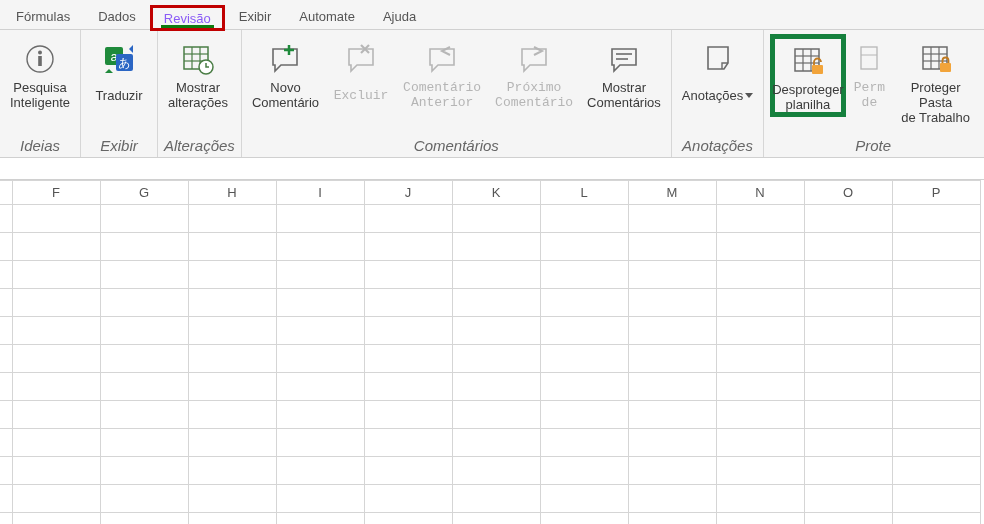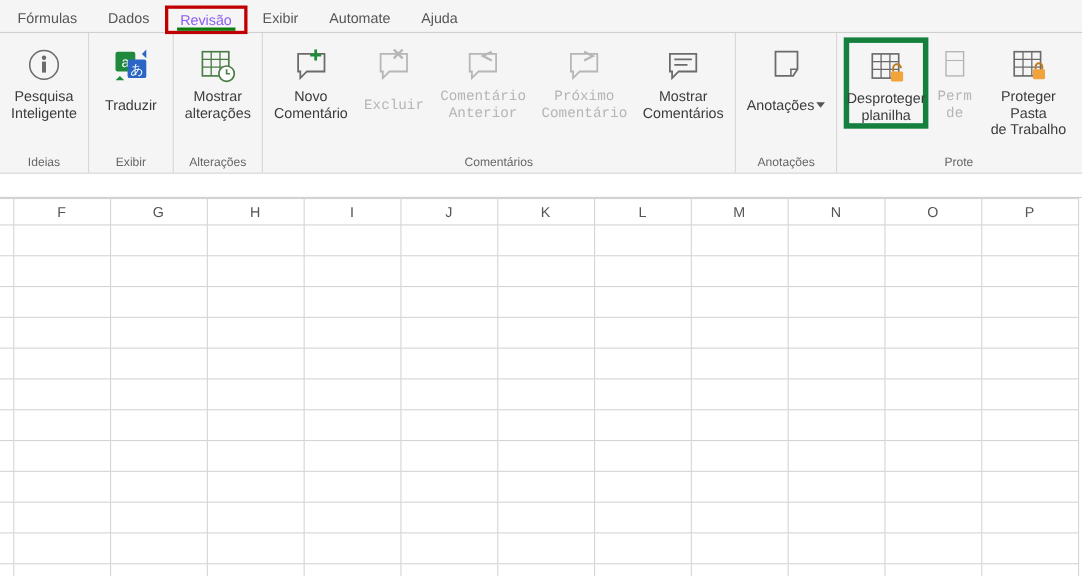--- a/index.html
+++ b/index.html
@@ -56,24 +56,25 @@
     padding: 4px 6px 0;
   }
   .group-controls {
     flex: 1;
     display: flex;
     align-items: flex-start;
     gap: 6px;
   }
   .group-label {
     text-align: center;
-    font-size: 11px;
+    font-size: 15px;
     color: #666;
     padding: 1px 0 3px;
     white-space: nowrap;
+    font-style: italic;
   }
   .btn {
     display: flex;
     flex-direction: column;
     align-items: center;
     justify-content: flex-start;
     width: auto;
     min-width: 64px;
     padding: 4px 4px 0;
     cursor: pointer;

